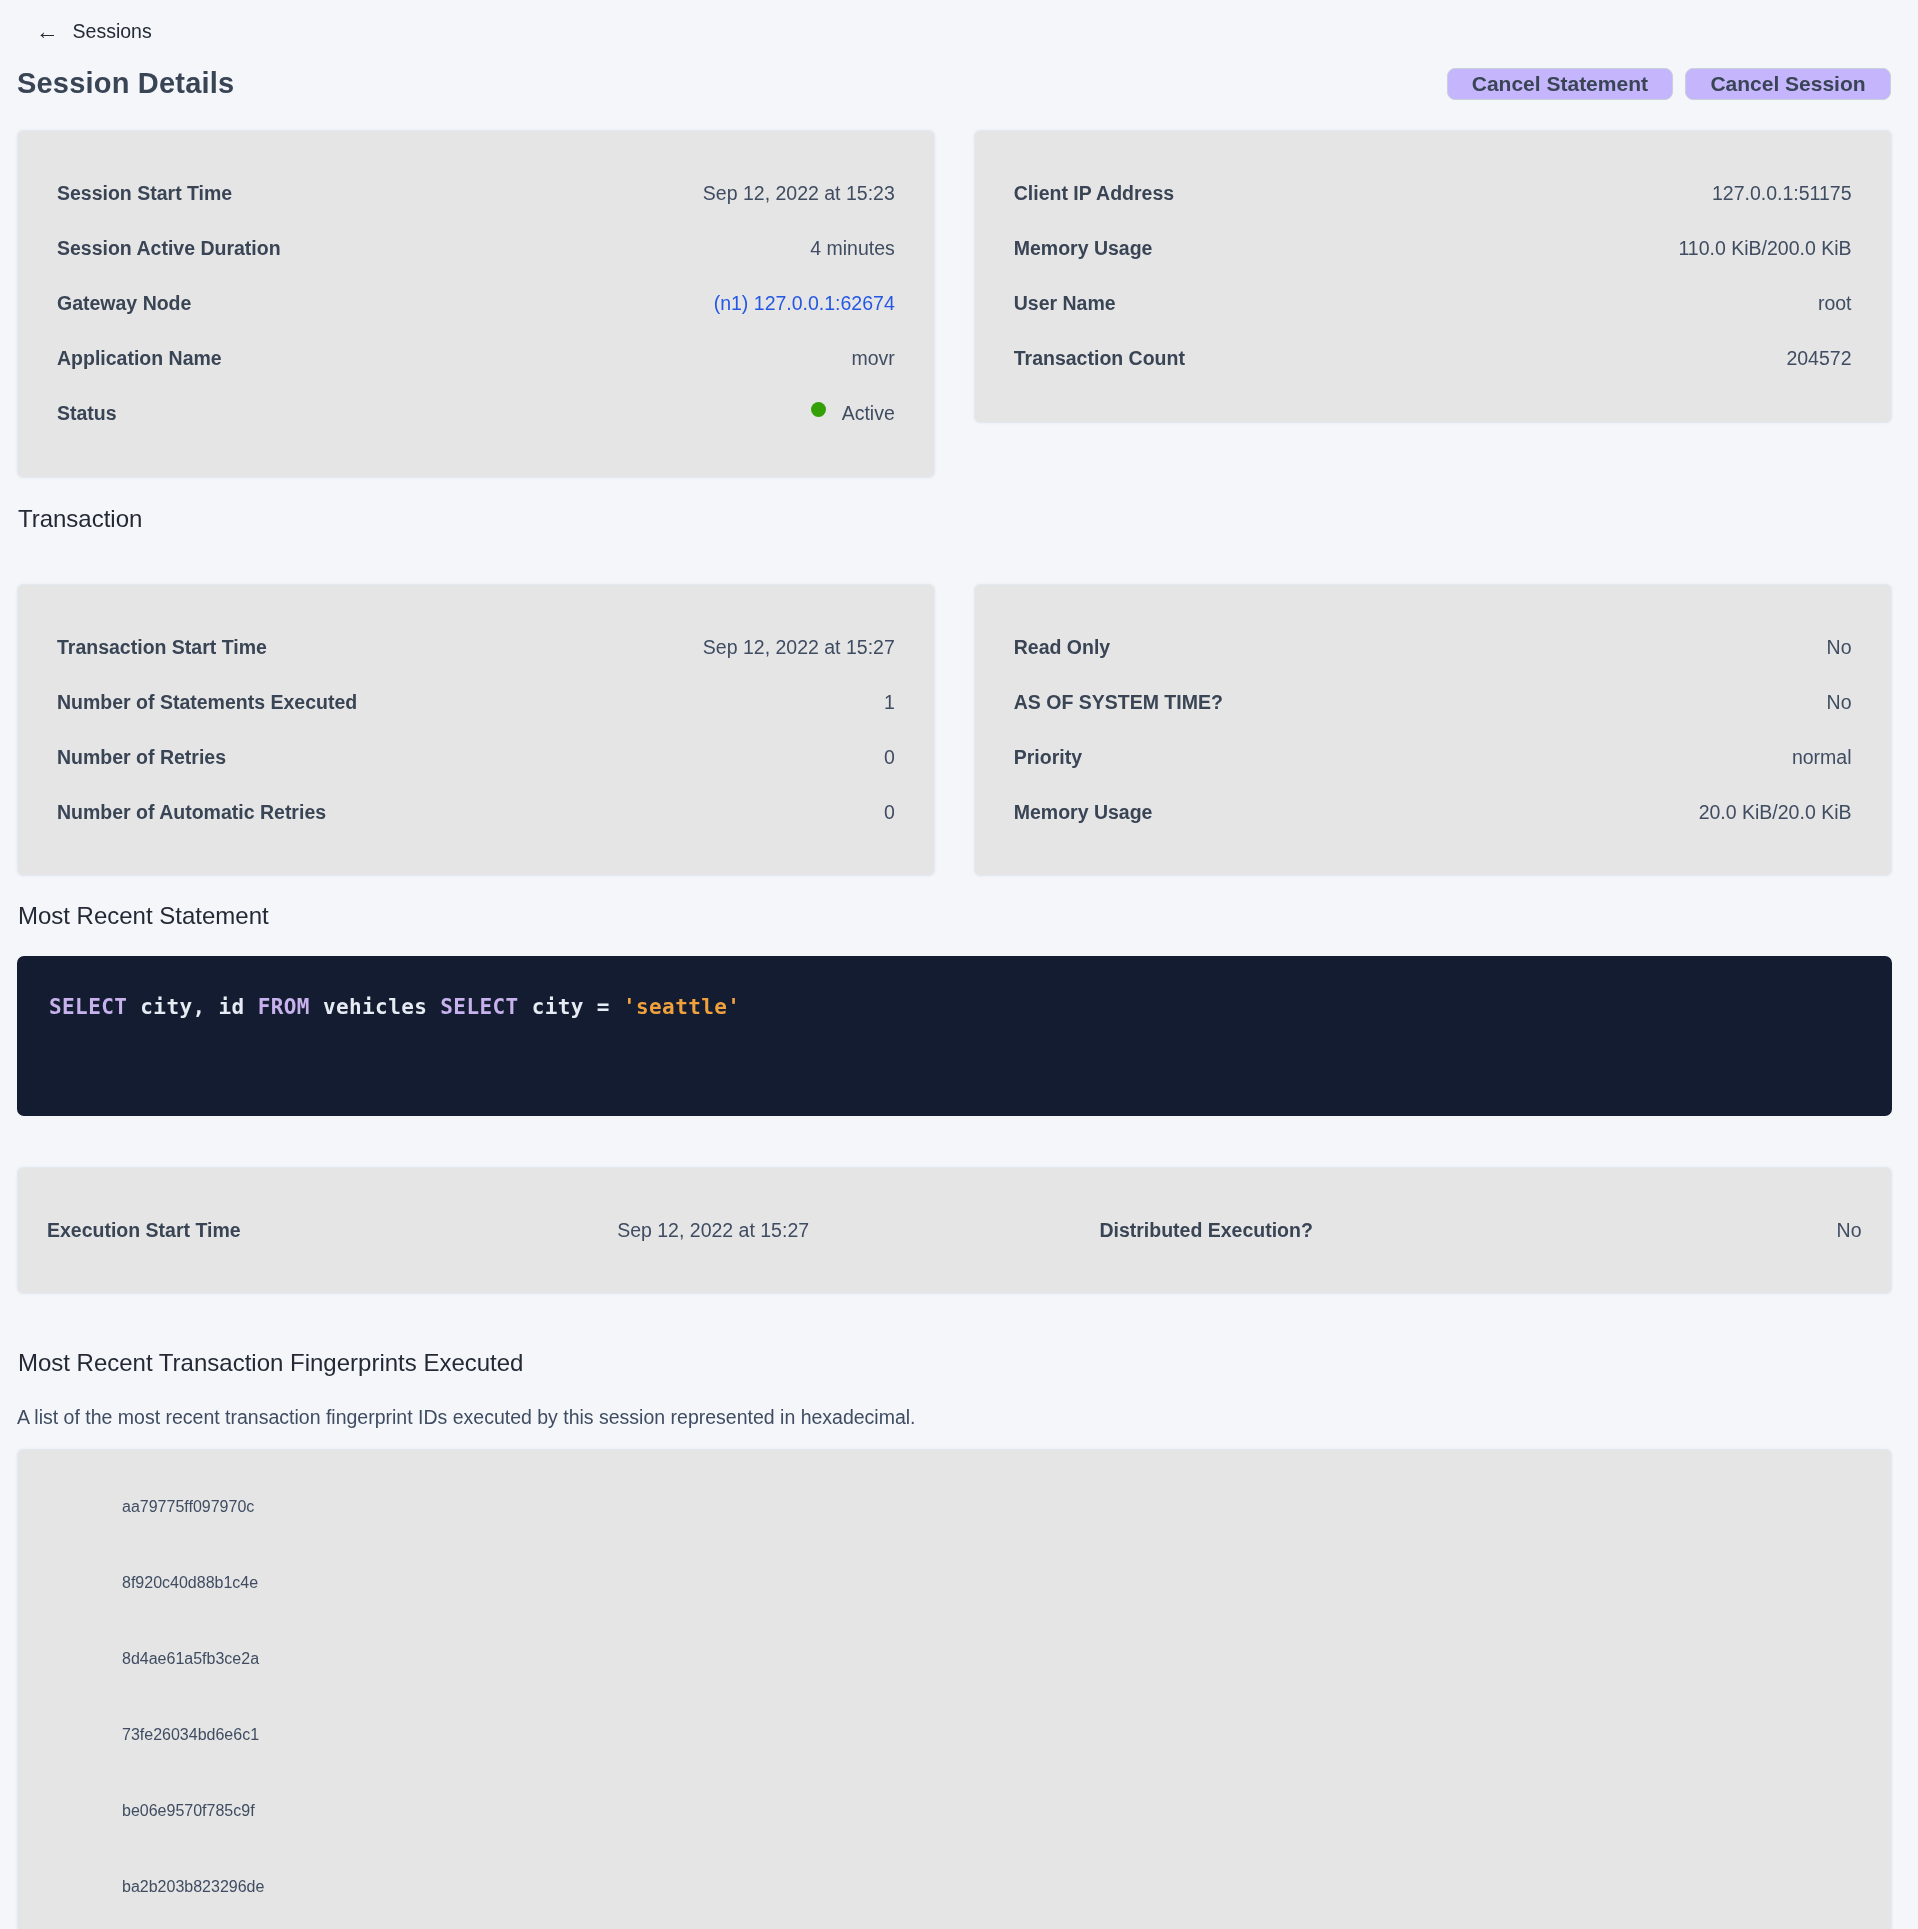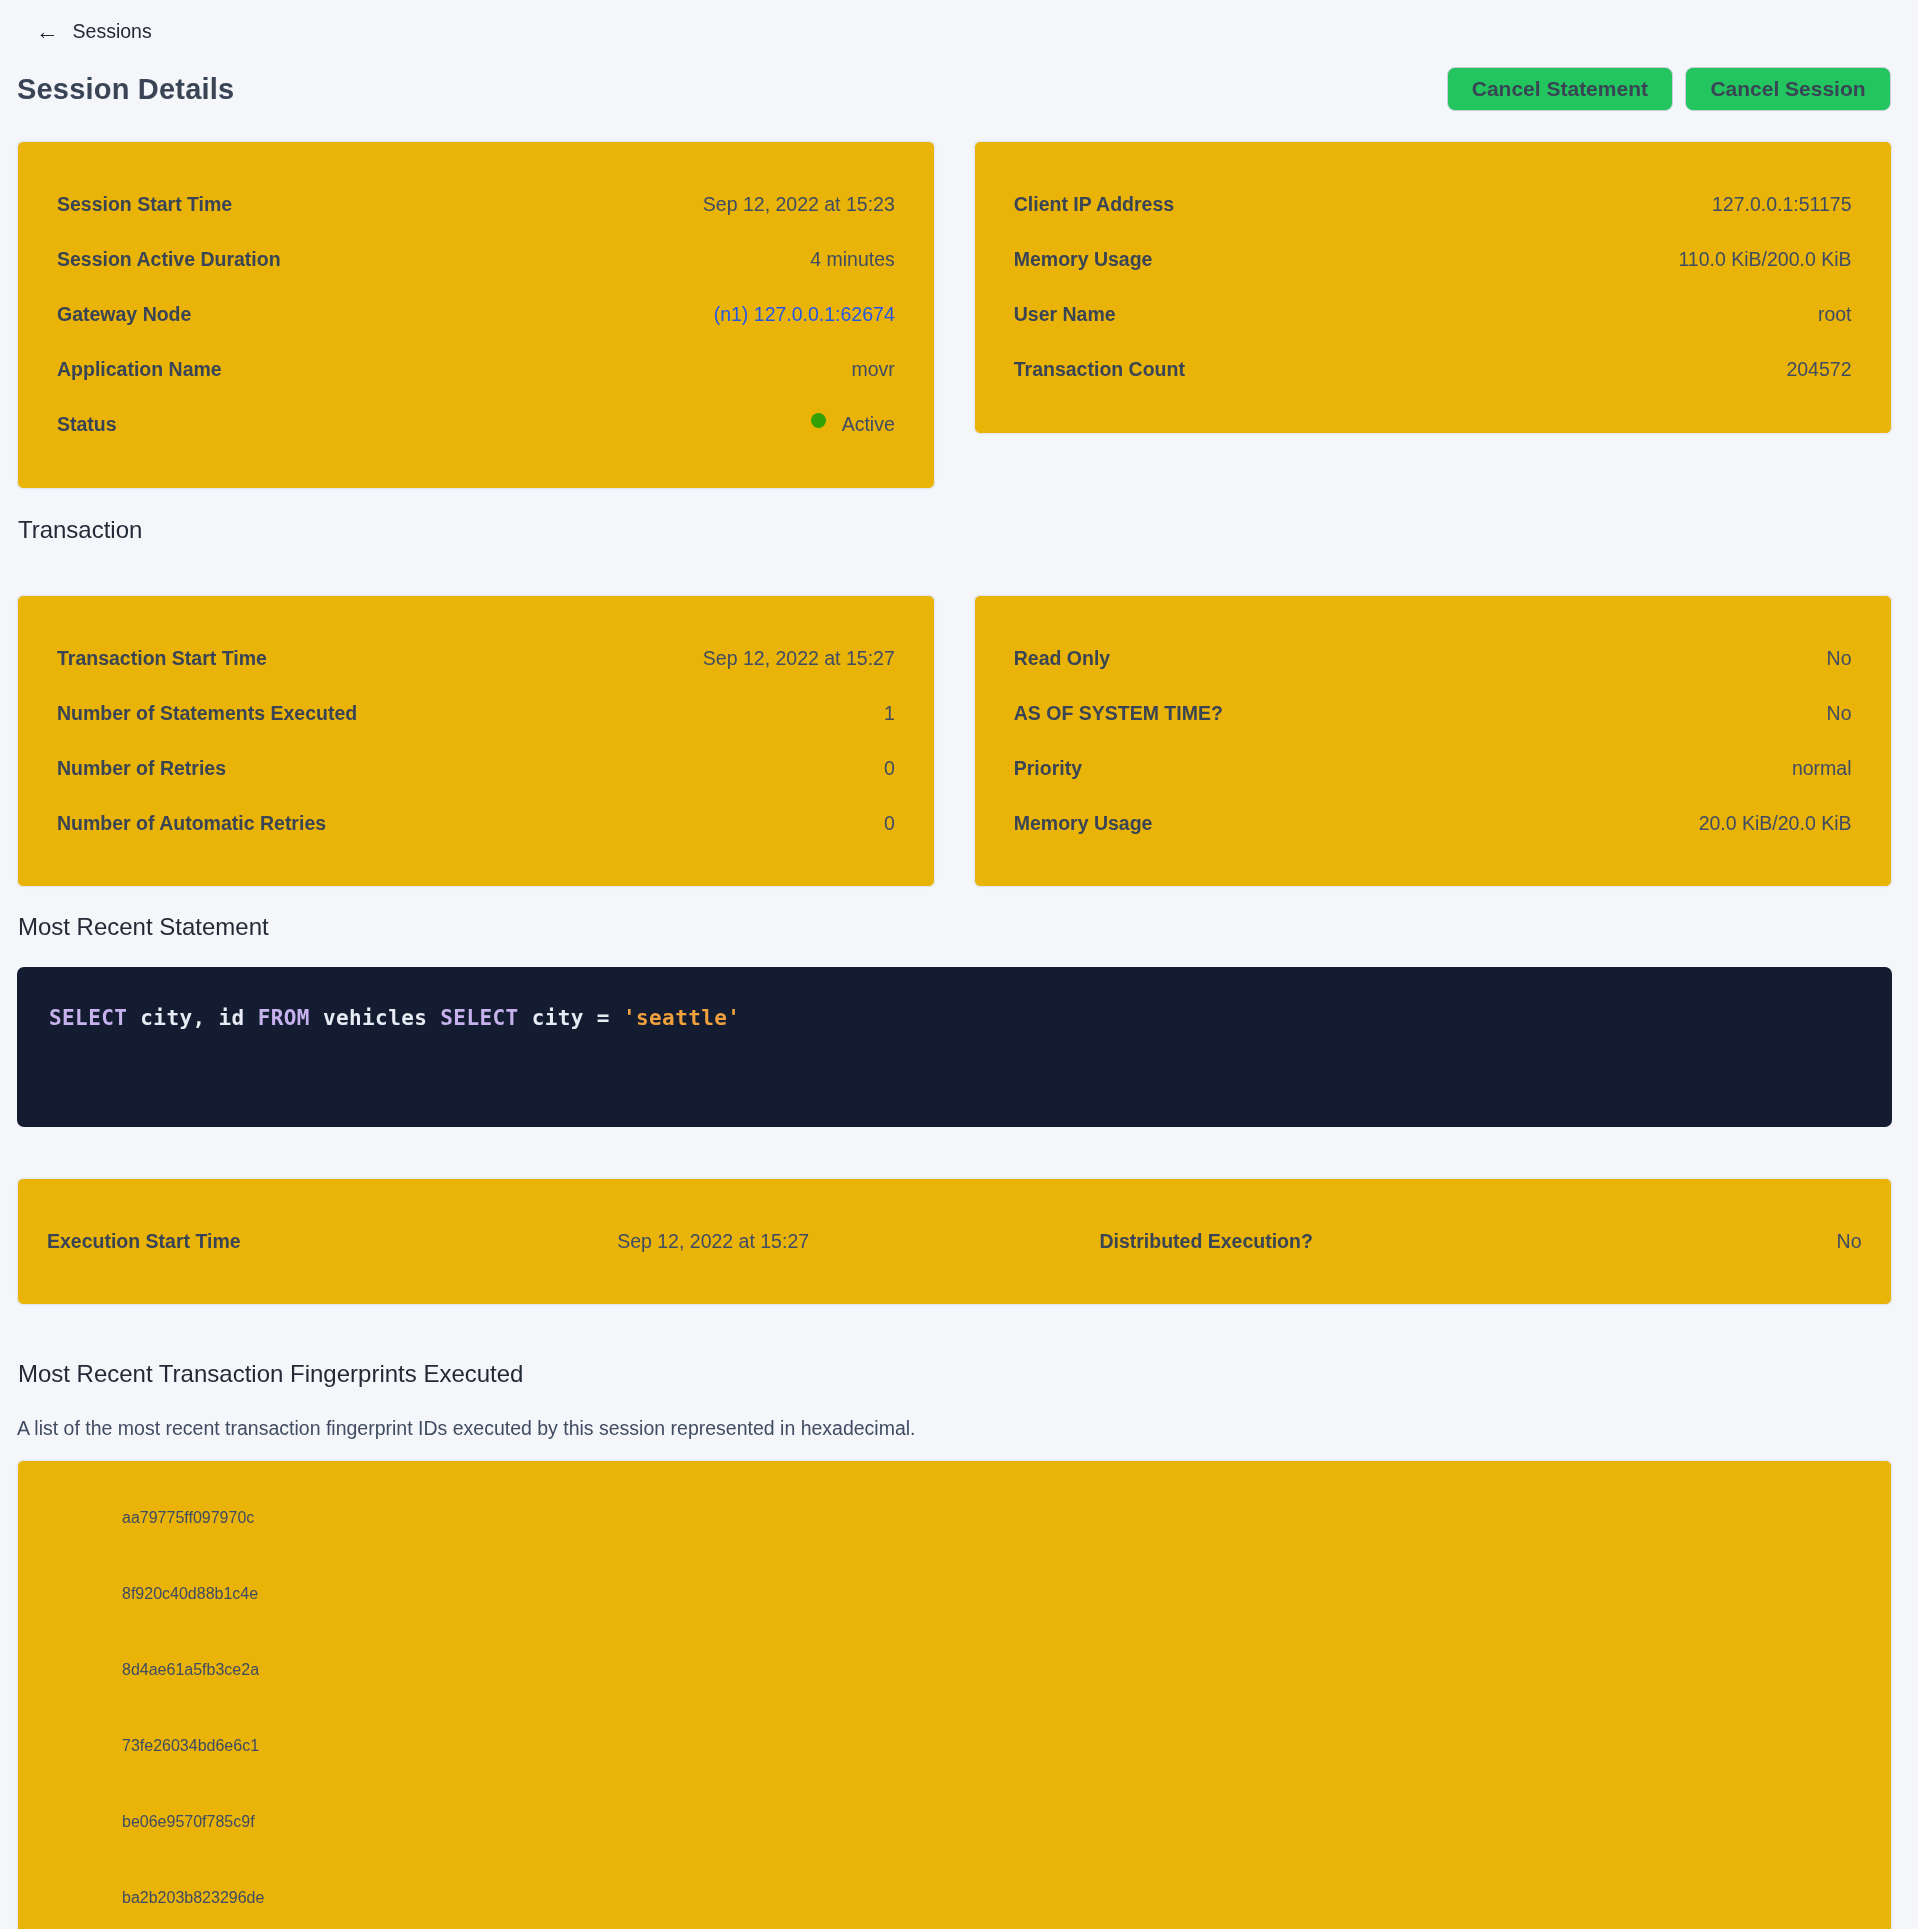--- a/index.html
+++ b/index.html
@@ -29,38 +29,38 @@
   .header-row {
     display: flex;
     justify-content: space-between;
     align-items: center;
     margin-top: 21px;
     padding-right: 0.9px;
   }
   .page-title { font-size: 29px; font-weight: 700; color: #394455; letter-spacing: 0.2px; }
   .header-buttons { display: flex; gap: 12.4px; }
   .btn {
-    background: #22c55e;
+    background: #c4b5fd;
     border: 0.9px solid #c8d0de;
     border-radius: 8px;
-    height: 44px;
+    height: 32px;
     padding: 0 24px;
     font-family: "Liberation Sans", sans-serif;
     font-size: 21px;
     font-weight: 700;
     color: #394455;
     cursor: pointer;
     display: flex;
     align-items: center;
   }
 
   
   .cards-row { display: flex; gap: 39px; margin-top: 30px; align-items: flex-start; }
   .card {
-    background: #eab308;
+    background: #e5e5e5;
     border: 0.9px solid #e4e9f1;
     border-radius: 6.2px;
     box-shadow: 0 0 2.7px rgba(67, 90, 111, 0.08);
     flex: 1;
     padding: 35px 39px;
   }
   .h-session-left  { min-height: 348px; }
   .h-session-right { min-height: 293px; }
   .h-txn           { min-height: 291px; }
   .detail-row {

